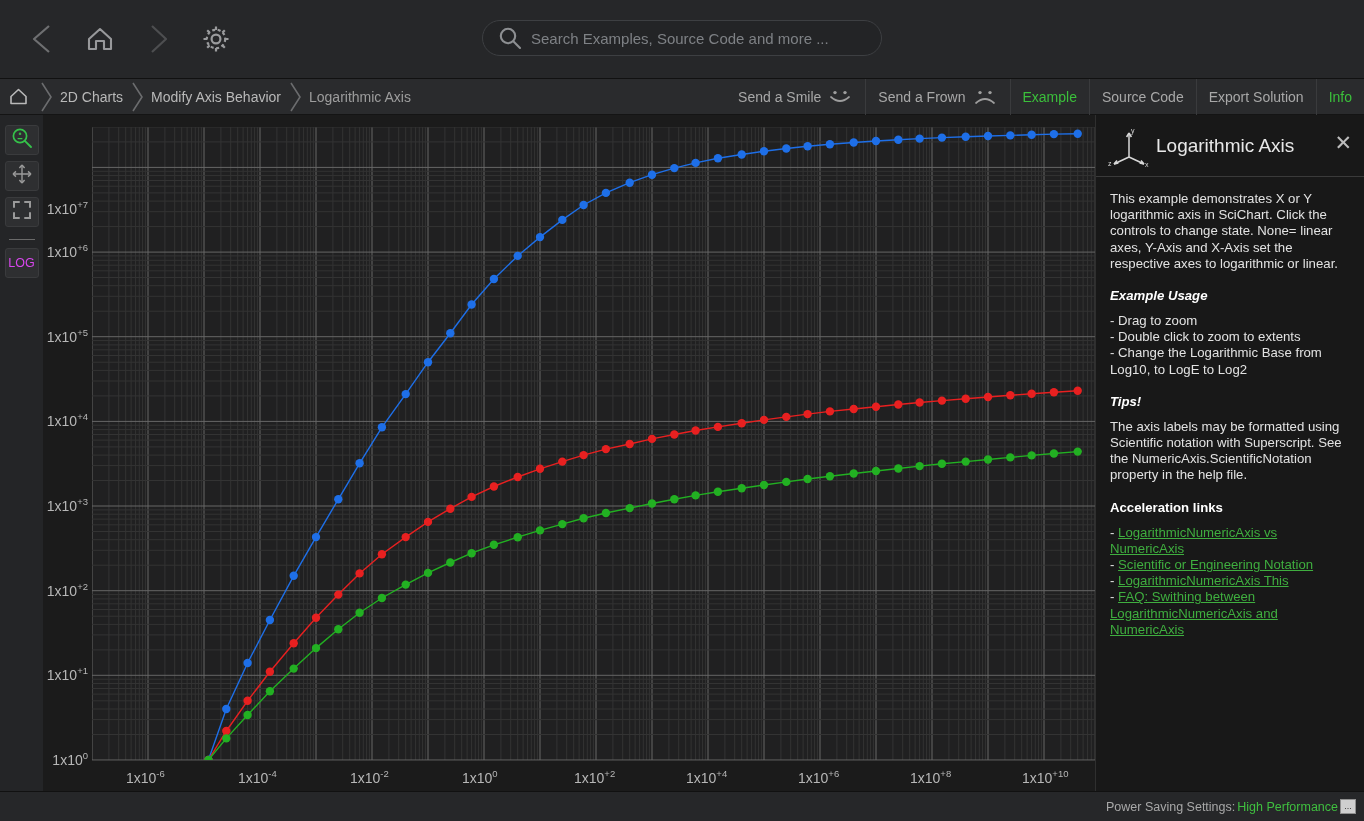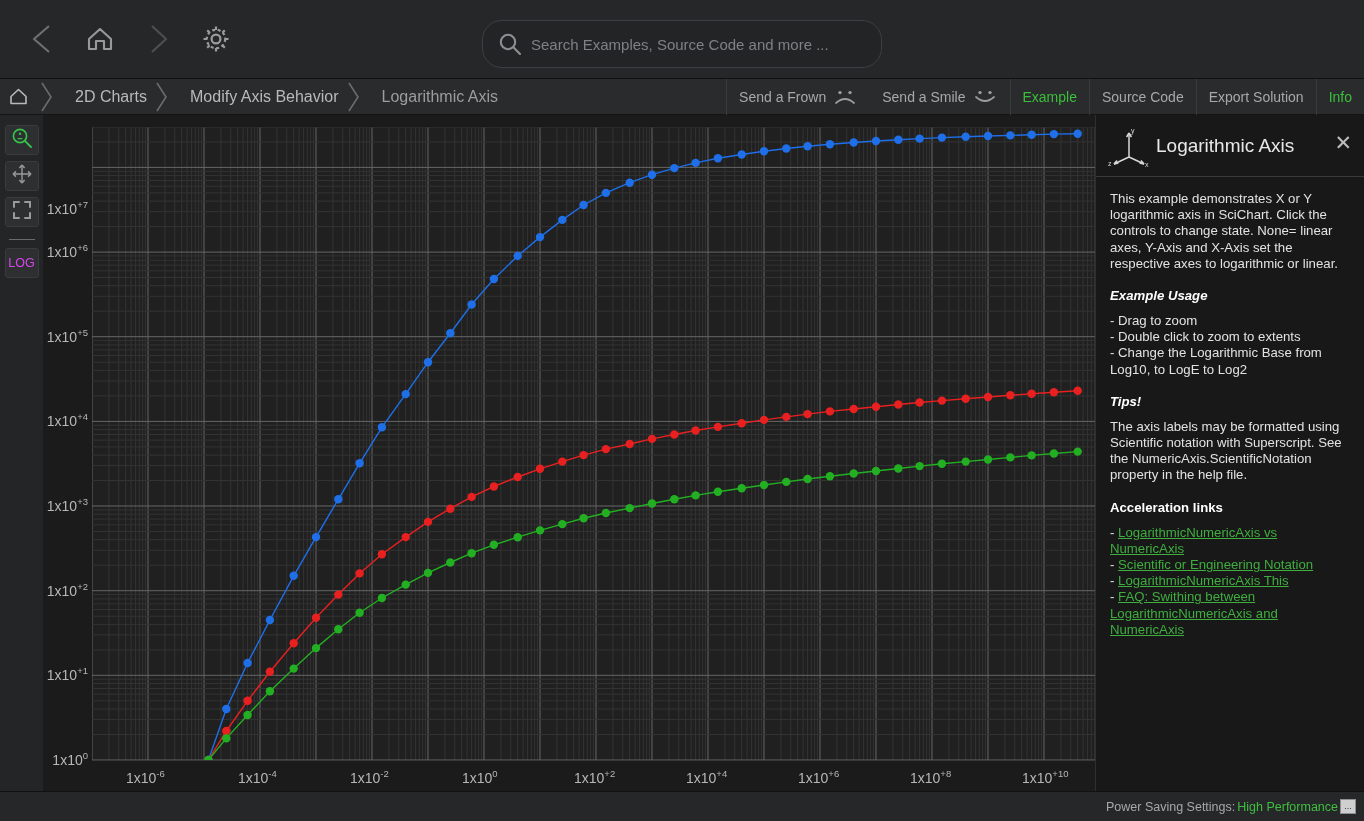--- a/index.html
+++ b/index.html
@@ -15,21 +15,21 @@
   .topbar {
     position: absolute; left: 0; top: 0; width: 1364px; height: 79px;
     background: #262729;
     border-bottom: 1px solid #111;
   }
   .navicons { position: absolute; left: 18px; top: 14px; display: flex; align-items: center; gap: 10px; }
   .navicon { width: 48px; height: 50px; display: flex; align-items: center; justify-content: center; cursor: pointer; }
   .navicon svg { display: block; }
 
   .searchwrap {
-    position: absolute; left: 482px; top: 20px; width: 400px; height: 48px;
+    position: absolute; left: 482px; top: 20px; width: 400px; height: 36px;
     border: 1px solid #3d3f42; border-radius: 20px; background: #232426;
     display: flex; align-items: center; padding: 0 14px;
   }
   .searchwrap .sicon { width: 26px; height: 26px; flex: 0 0 26px; margin-right: 8px; }
   .searchinput {
     flex: 1; background: transparent; border: none; outline: none;
     color: #bdbdbd; font-size: 15px; font-family: "Liberation Sans", sans-serif;
   }
   .searchinput::placeholder { color: #7e8185; }
 
@@ -49,21 +49,21 @@
 
   
   .crumbbar {
     position: absolute; left: 0; top: 79px; width: 1364px; height: 36px;
     background: #2a2b2d; border-bottom: 1px solid #141414;
     display: flex; align-items: center;
   }
   .crumbs { display: flex; align-items: center; height: 36px; }
   .crumb-home { width: 36px; height: 36px; display: flex; align-items: center; justify-content: center; cursor: pointer; }
   .chev { width: 20px; height: 36px; display: flex; align-items: center; justify-content: center; }
-  .crumb { color: #b9b9b9; font-size: 16px; padding: 0 4px; cursor: pointer; white-space: nowrap; margin-left: 15px; }
+  .crumb { color: #b9b9b9; font-size: 14px; padding: 0 4px; cursor: pointer; white-space: nowrap; }
   .crumb.last { color: #9d9d9d; }
 
   .tabs { position: absolute; right: 0; top: 0; height: 36px; display: flex; align-items: stretch; }
   .tab {
     display: flex; align-items: center; gap: 6px; padding: 0 12px;
     color: #a8a8a8; font-size: 14px; cursor: pointer;
     border-left: 1px solid #3a3b3d; white-space: nowrap;
   }
   .tab.green { color: #3bbf3b; }
   .tab.nosep { border-left: none; }
@@ -208,37 +208,37 @@
     <div class="crumb">Modify Axis Behavior</div>
     <div class="chev">
         <svg width="14" height="34" viewBox="0 0 14 34">
           <path d="M3 3 L12 17 L3 31" fill="none" stroke="#6b6c6e" stroke-width="1.6"></path>
         </svg>
       </div>
     <div class="crumb last">Logarithmic Axis</div>
   </div>
 
   <div class="tabs">
+    <div class="tab nosep">
+      <span>Send a Smile</span>
+      <span class="face">
+        <svg width="26" height="16" viewBox="0 0 26 16">
+            <circle cx="8" cy="3.6" r="1.7" fill="#9d9d9d"></circle>
+            <circle cx="18" cy="3.6" r="1.7" fill="#9d9d9d"></circle>
+            <path d="M4 8 Q13 16 22 8" fill="none" stroke="#9d9d9d" stroke-width="1.7" stroke-linecap="round"></path>
+          </svg>
+      </span>
+    </div>
     <div class="tab">
       <span>Send a Frown</span>
       <span class="face">
         <svg width="26" height="16" viewBox="0 0 26 16">
             <circle cx="8" cy="3.6" r="1.7" fill="#9d9d9d"></circle>
             <circle cx="18" cy="3.6" r="1.7" fill="#9d9d9d"></circle>
             <path d="M4 14 Q13 6 22 14" fill="none" stroke="#9d9d9d" stroke-width="1.7" stroke-linecap="round"></path>
-          </svg>
-      </span>
-    </div>
-    <div class="tab nosep">
-      <span>Send a Smile</span>
-      <span class="face">
-        <svg width="26" height="16" viewBox="0 0 26 16">
-            <circle cx="8" cy="3.6" r="1.7" fill="#9d9d9d"></circle>
-            <circle cx="18" cy="3.6" r="1.7" fill="#9d9d9d"></circle>
-            <path d="M4 8 Q13 16 22 8" fill="none" stroke="#9d9d9d" stroke-width="1.7" stroke-linecap="round"></path>
           </svg>
       </span>
     </div>
     <div class="tab green">Example</div>
     <div class="tab">Source Code</div>
     <div class="tab">Export Solution</div>
     <div class="tab green">Info</div>
   </div>
 </div>
 

